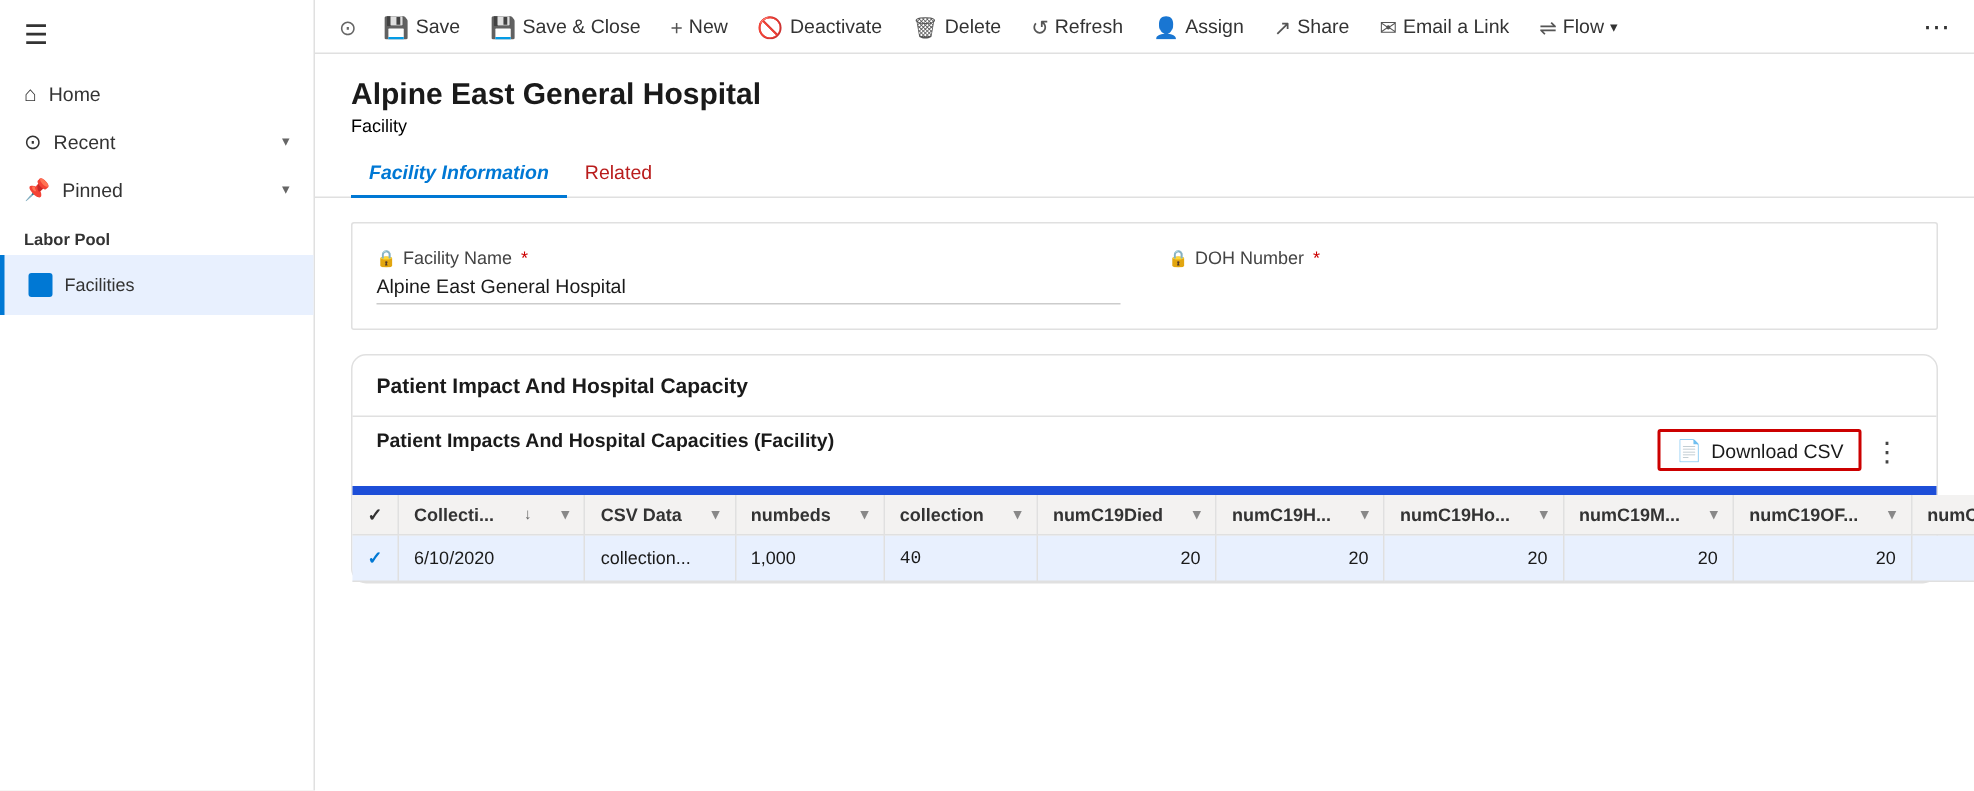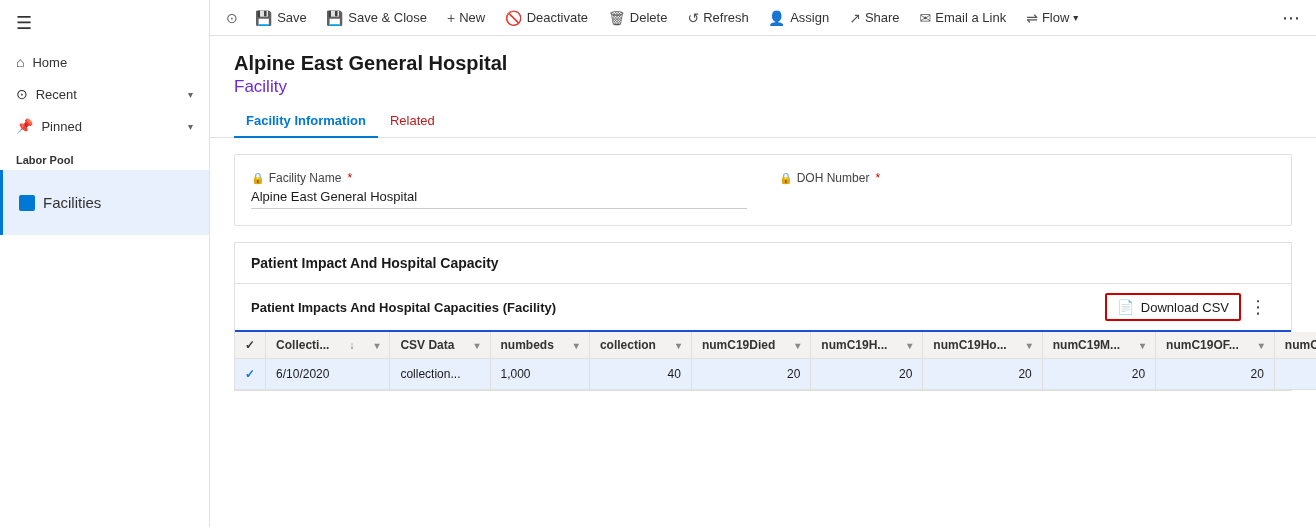--- a/index.html
+++ b/index.html
@@ -34,24 +34,24 @@
     .sidebar-section-label {
       padding: 12px 16px 4px;
       font-size: 11px;
       font-weight: 600;
       color: #333;
       text-transform: none;
     }
     .sidebar-entity-item {
       display: flex;
       align-items: center;
-      padding: 24px 16px;
-      cursor: pointer;
-      color: #333;
-      font-size: 15px;
+      padding: 12px 16px;
+      cursor: pointer;
+      color: #333;
+      font-size: 12px;
       gap: 8px;
       background: #e8f0fe;
       border-left: 3px solid #0078d4;
     }
     .sidebar-entity-item .entity-icon {
       width: 16px;
       height: 16px;
       background: #0078d4;
       border-radius: 2px;
       display: inline-block;
@@ -103,22 +103,22 @@
 
     .record-header {
       padding: 16px 24px 0;
     }
     .record-title {
       font-size: 20px;
       font-weight: 600;
       color: #1a1a1a;
     }
     .record-subtitle {
-      font-size: 17px;
-      color: #6d28d9;
+      font-size: 12px;
+      color: #000000;
       margin-top: 2px;
     }
 
     
     .tabs {
       display: flex;
       padding: 0 24px;
       margin-top: 8px;
       border-bottom: 1px solid #e0e0e0;
       gap: 0;
@@ -128,20 +128,21 @@
       cursor: pointer;
       font-size: 13px;
       color: #b91c1c;
       border-bottom: 2px solid transparent;
       margin-bottom: -1px;
     }
     .tab.active {
       color: #0078d4;
       border-bottom: 2px solid #0078d4;
       font-weight: 600;
+      font-style: italic;
     }
 
     
     .form-section {
       margin: 16px 24px;
       border: 1px solid #e0e0e0;
       border-radius: 2px;
       padding: 16px;
     }
     .form-row {
@@ -175,34 +176,34 @@
     .cursor-indicator {
       float: right;
       color: #888;
       font-size: 12px;
     }
 
     
     .capacity-section {
       margin: 0 24px 16px;
       border: 1px solid #e0e0e0;
-      border-radius: 0;
+      border-radius: 10px;
     }
     .capacity-header {
       padding: 12px 16px;
       font-size: 14px;
       font-weight: 600;
       color: #1a1a1a;
       border-bottom: 1px solid #e0e0e0;
     }
     .capacity-subheader {
       display: flex;
-      align-items: center;
+      align-items: flex-start;
       padding: 8px 16px;
-      border-bottom: 2px solid #1d4ed8;
+      border-bottom: 6px solid #1d4ed8;
     }
     .capacity-subheader-title {
       font-size: 13px;
       font-weight: 600;
       color: #1a1a1a;
       flex: 1;
     }
     .download-csv-btn {
       display: flex;
       align-items: center;
@@ -447,21 +448,21 @@
           </tr>
         </thead>
         <tbody>
           <tr class="selected">
             <td class="check-col">
               <span class="row-check">✓</span>
             </td>
             <td>6/10/2020</td>
             <td>collection...</td>
             <td style="">1,000</td>
-            <td style="text-align:right;">40</td>
+            <td style="text-align:left;font-family:Liberation Mono, monospace;">40</td>
             <td style="text-align:right;">20</td>
             <td style="text-align:right;">20</td>
             <td style="text-align:right;">20</td>
             <td style="text-align:right;">20</td>
             <td style="text-align:right;">20</td>
             <td style="text-align:right;">20</td>
           </tr>
         </tbody>
       </table>
     </div>

